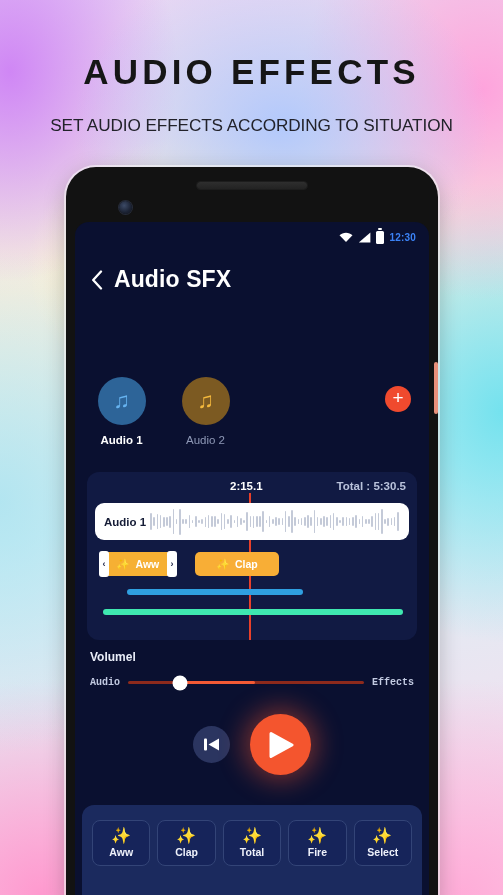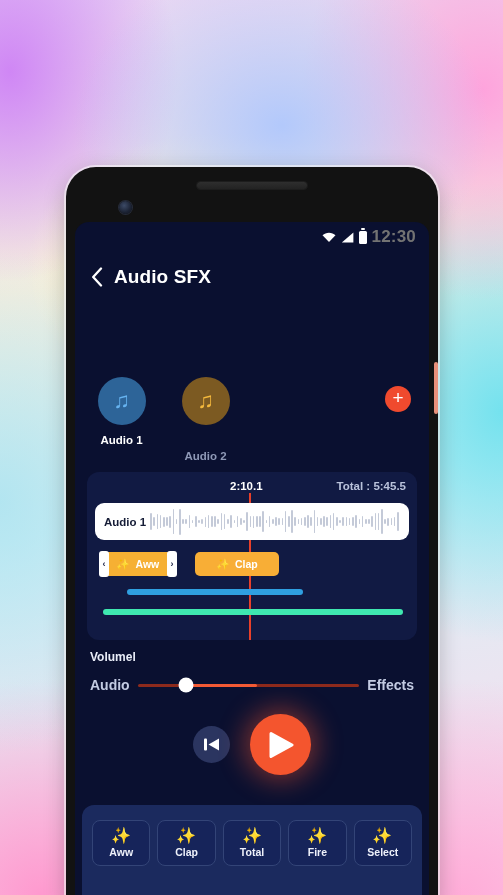--- a/index.html
+++ b/index.html
@@ -75,55 +75,55 @@
     overflow: hidden;
     color: #fff;
   }
 
   
   .statusbar {
     position: absolute; top: 0; left: 0; width: 100%; height: 30px;
     display: flex; align-items: center; justify-content: flex-end;
     padding-right: 13px; gap: 5px;
   }
-  .sb-time { font-size: 17px; font-weight: 700; color: #737373; letter-spacing: .2px; }
+  .sb-time { font-size: 10px; font-weight: 700; color: #3b82f6; letter-spacing: .2px; }
   .ic-wifi { width: 14px; height: 11px; }
   .ic-signal { width: 13px; height: 11px; }
   .ic-batt {
     width: 8px; height: 13px; border-radius: 1.5px; background: #fff; position: relative;
   }
   .ic-batt::before {
     content:""; position:absolute; top:-2.5px; left:2px; width:4px; height:2px;
     background:#fff; border-radius:1px;
   }
 
   
   .titlebar {
     position: absolute; top: 44px; left: 0; width: 100%;
     display: flex; align-items: center; gap: 11px; padding-left: 16px;
   }
   .back-chevron { width: 12px; height: 20px; }
-  .screen-title { font-size: 19px; font-weight: 700; letter-spacing: .1px; }
+  .screen-title { font-size: 23px; font-weight: 700; letter-spacing: .1px; }
 
   
   .audio-row {
     position: absolute; top: 155px; left: 0; width: 100%;
     padding: 0 18px; display: flex; align-items: flex-start; gap: 27px;
   }
   .audio-item { width: 57px; display: flex; flex-direction: column; align-items: center; gap: 9px; }
   .audio-circle {
     width: 48px; height: 48px; border-radius: 50%;
     display: flex; align-items: center; justify-content: center;
     font-size: 22px; line-height: 1;
   }
   .audio-circle.a1 { background: #2d6498; color: #66b3f0; }
   .audio-circle.a2 { background: #7c5a22; color: #f5b93c; }
   .audio-label { font-size: 11.5px; white-space: nowrap; }
   .audio-label.active { font-weight: 700; color: #ffffff; }
-  .audio-label.inactive { font-weight: 700; color: #8e98b6; margin-top: 16px; }
+  .audio-label.inactive { font-weight: 400; color: #8e98b6; }
   .add-btn {
     position: absolute; right: 18px; top: 9px;
     width: 26px; height: 26px; border-radius: 50%;
     background: #f04a2e; color: #fff;
     display: flex; align-items: center; justify-content: center;
     font-size: 19px; font-weight: 400; line-height: 0; padding-bottom: 2px;
   }
 
   
   .timeline {
@@ -182,21 +182,21 @@
 
   
   .vol-label {
     position: absolute; top: 428px; left: 15px;
     font-size: 12px; font-weight: 700; color: #e9edf8;
   }
   .vol-row {
     position: absolute; top: 455px; left: 15px; width: 324px;
     display: flex; align-items: center; gap: 8px;
   }
-  .vol-side { font-size: 14px; font-weight: 700; color: #c3cbe2; white-space: nowrap; }
+  .vol-side { font-size: 10px; font-weight: 700; color: #c3cbe2; white-space: nowrap; font-family: Liberation Mono, monospace; }
   .vol-track {
     position: relative; flex: 1; height: 3px; border-radius: 2px;
     background: #8d2a1c;
   }
   .vol-fill {
     position: absolute; left: 22%; top: 0; width: 32%; height: 3px;
     background: #f25a35; border-radius: 2px;
   }
   .vol-thumb {
     position: absolute; left: 22%; top: 50%; transform: translate(-50%,-50%);
@@ -238,20 +238,22 @@
     gap: 2px;
   }
   .sfx-ic { font-size: 16px; line-height: 1; }
   .sfx-name { font-size: 10.5px; font-weight: 700; color: #eef1fa; }
 </style>
 </head>
 <body>
 
 <div id="page">
 
+  <div class="hero-title">AUDIO EFFECTS</div>
+  <div class="hero-sub">SET AUDIO EFFECTS ACCORDING TO SITUATION</div>
 
   <div class="phone">
     <div class="earpiece"></div>
     <div class="front-cam"></div>
     <div class="side-btn"></div>
 
     <div class="screen">
 
       <div class="statusbar">
         <svg class="ic-wifi" viewBox="0 0 16 12">
@@ -278,22 +280,22 @@
         </div>
         <div class="audio-item">
           <div class="audio-circle a2">♫</div>
           <div class="audio-label inactive">Audio 2</div>
         </div>
         <div class="add-btn">+</div>
       </div>
 
       <div class="timeline">
         <div class="tl-times">
-          <span class="tl-cur">2:10.1</span>
-          <span class="tl-total">Total : 5:45.5</span>
+          <span class="tl-cur">2:15.1</span>
+          <span class="tl-total">Total : 5:30.5</span>
         </div>
         <div class="playhead"></div>
 
         <div class="wave-track">
           <div class="wave-label">Audio 1</div>
           <div class="wave-bars" id="wavebars">
               <i style="left: 0px; height: 16.7px; bottom: 4.6px;"></i>
               <i style="left: 3.20513px; height: 9.9px; bottom: 8.1px;"></i>
               <i style="left: 6.41026px; height: 15.5px; bottom: 5.3px;"></i>
               <i style="left: 9.61538px; height: 13.2px; bottom: 6.4px;"></i>

